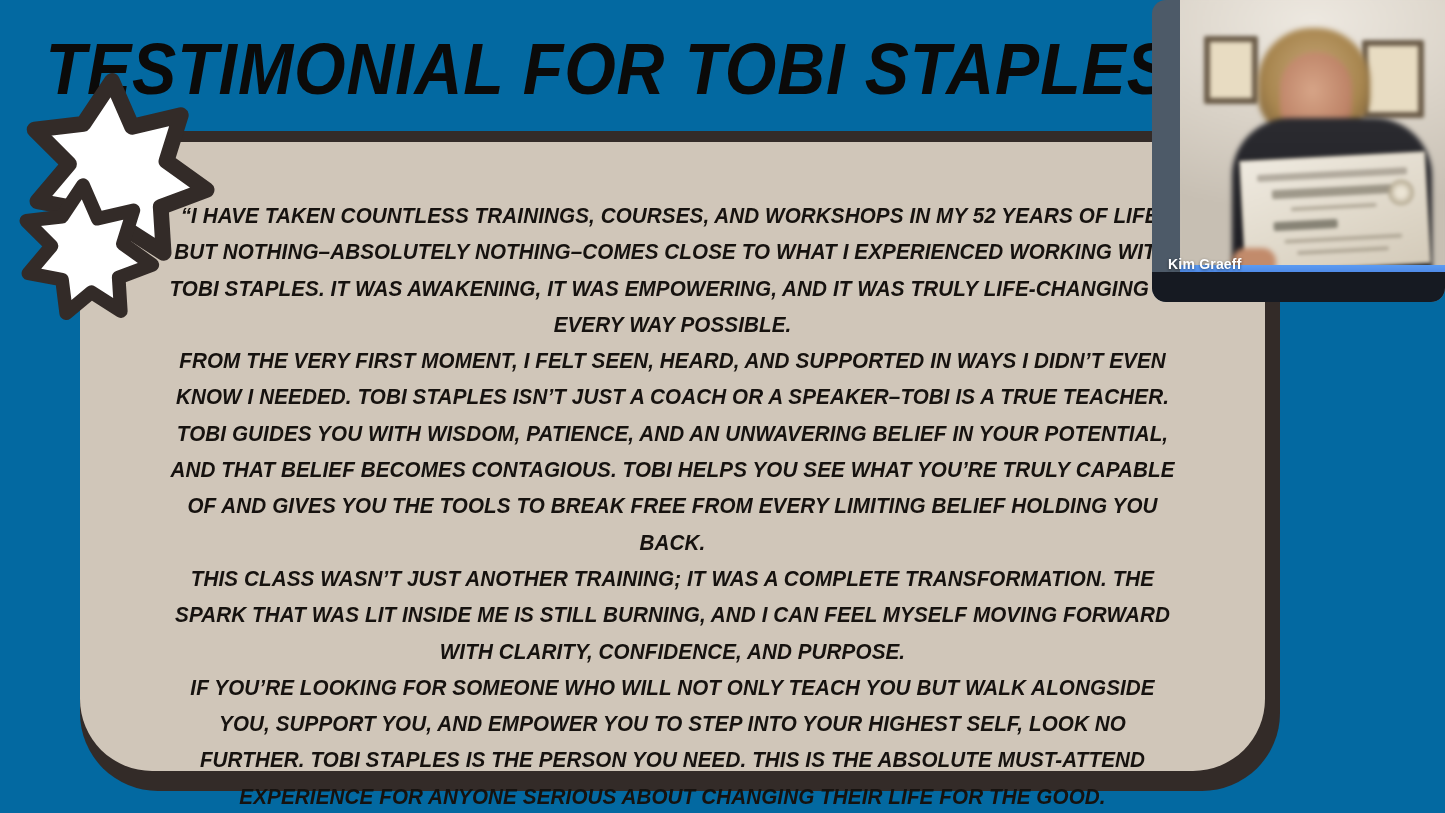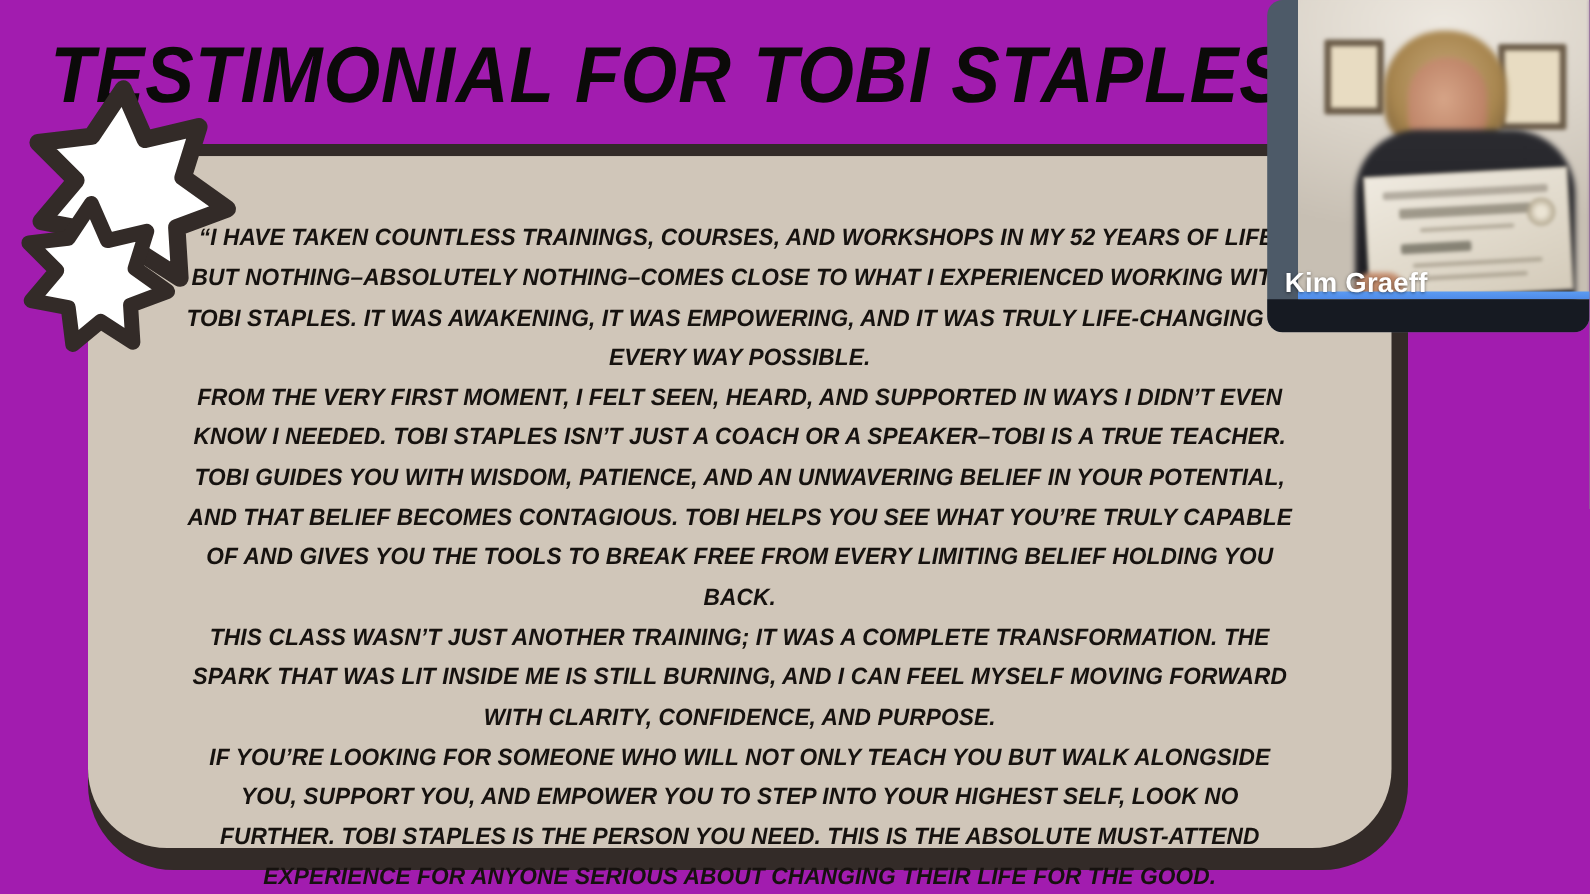--- a/index.html
+++ b/index.html
@@ -5,21 +5,21 @@
   * { margin:0; padding:0; box-sizing:border-box; }
   html,body{
     width:1445px; height:813px;
     background:#744C87;
     font-family:"Liberation Sans", sans-serif;
     overflow:hidden;
   }
   #stage{
     position:relative;
     width:1445px; height:813px;
-    background:#a21caf;
+    background:#0369a1;
     overflow:hidden;
   }
 
   
   #page-title{
     position:absolute;
     left:0; top:32px;
     width:1140px;
     text-align:center;
     font-family:"Liberation Sans", sans-serif;
@@ -177,21 +177,21 @@
   #video-blur-overlay{
     position:absolute; inset:0;
     backdrop-filter:blur(1.6px);
     pointer-events:none;
   }
   #name-label{
     position:absolute;
     left:16px; bottom:30px;
     color:#FFFFFF;
     font-family:"Liberation Sans", sans-serif;
-    font-size:25px;
+    font-size:14px;
     font-weight:bold;
     letter-spacing:0.2px;
     text-shadow:0 1px 3px rgba(0,0,0,.55);
     z-index:6;
   }
   #video-accent-bar{
     position:absolute;
     left:28px; bottom:30px;
     width:265px; height:7px;
     background:linear-gradient(180deg,#5B9BF2 0%, #4F8BE8 100%);

